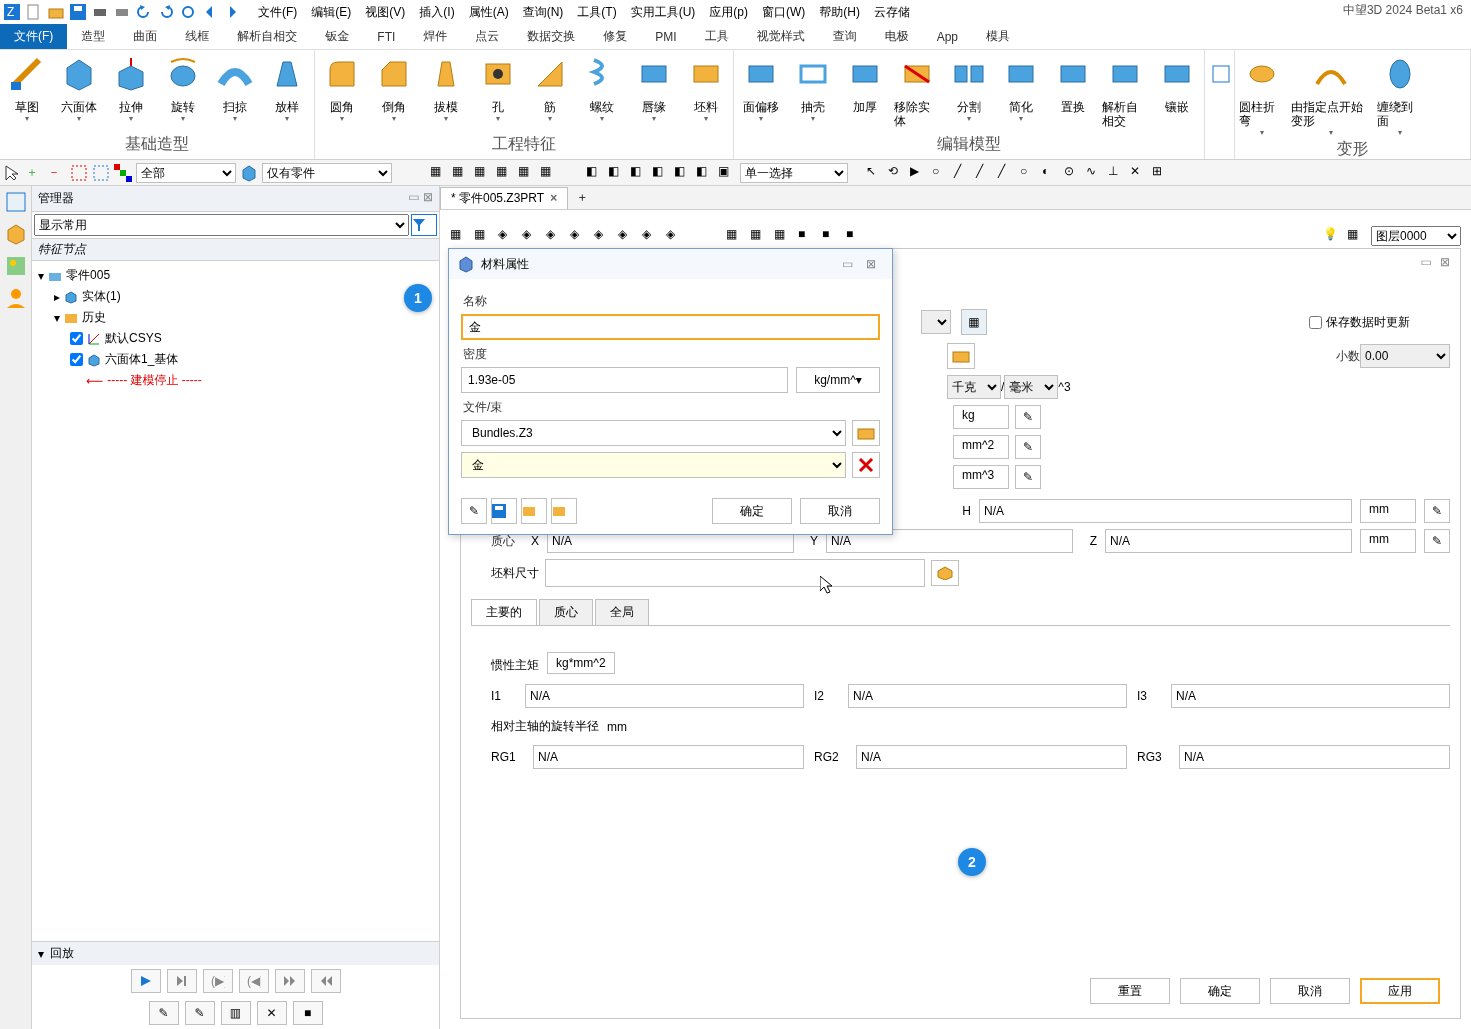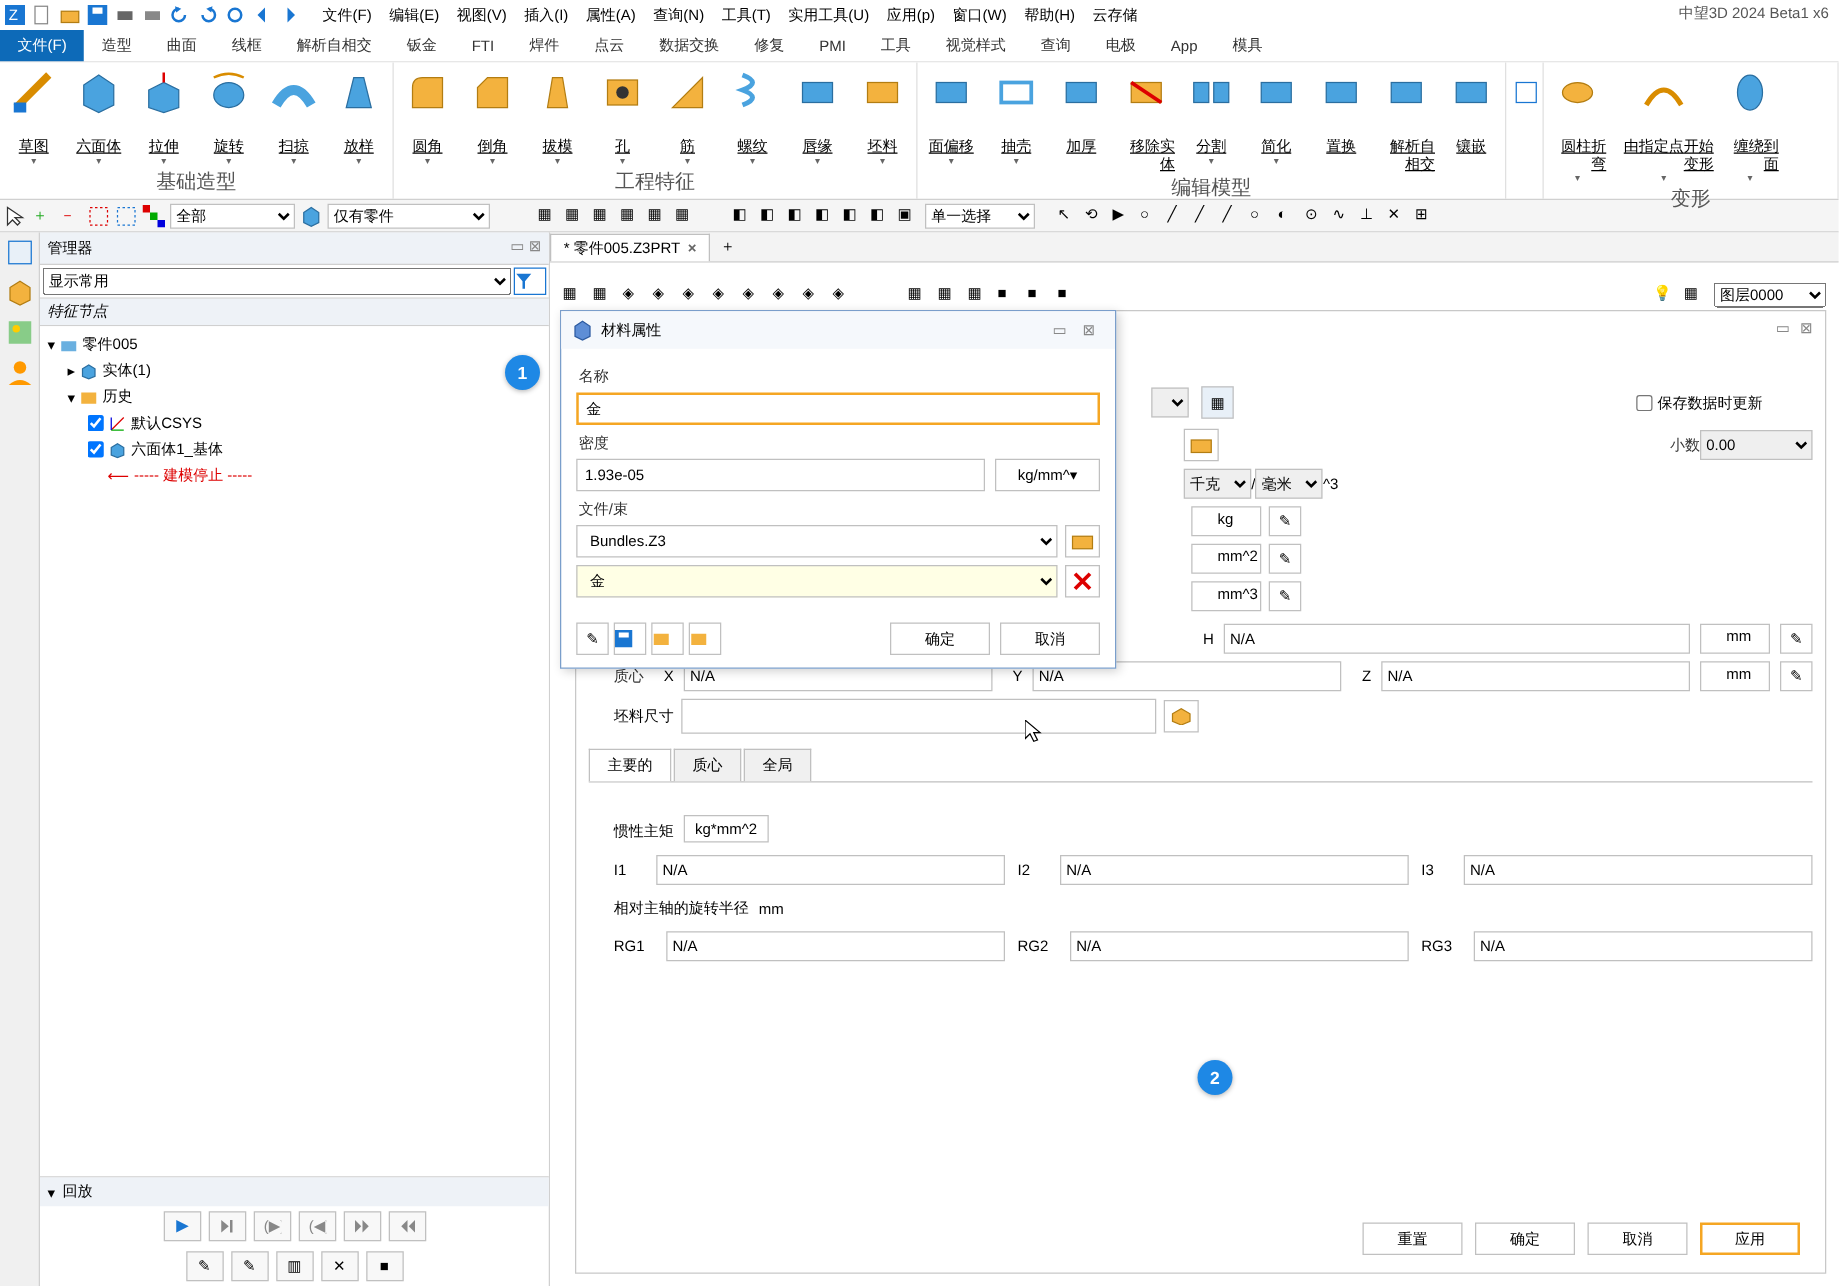--- a/index.html
+++ b/index.html
@@ -17,21 +17,21 @@
 .ribbon-tabs { display: flex; align-items: center; height: 26px; background: #fff; border-bottom: 1px solid #e0e0e0; }
 .ribbon-tabs .tab { padding: 4px 14px; cursor: pointer; color: #333; }
 .ribbon-tabs .tab.active { background: #0d6ab8; color: #fff; }
 
 
 .ribbon { display: flex; height: 110px; background: #fff; border-bottom: 1px solid #d0d0d0; }
 .ribbon-group { display: flex; flex-direction: column; border-right: 1px solid #e0e0e0; padding: 2px 4px 0 4px; }
 .ribbon-group-body { display: flex; flex: 1; gap: 6px; align-items: flex-start; }
 .ribbon-btn { display: flex; flex-direction: column; align-items: center; width: 46px; cursor: pointer; padding-top: 4px; }
 .ribbon-btn-icon { width: 36px; height: 36px; display: flex; align-items: center; justify-content: center; }
-.ribbon-btn-label { text-align: right; font-size: 12px; margin-top: 18px; line-height: 14px; text-decoration: underline; }
+.ribbon-btn-label { text-align: left; font-size: 12px; margin-top: 8px; line-height: 14px; }
 .ribbon-btn-dd { font-size: 8px; color: #666; }
 .ribbon-group-label { text-align: center; font-size: 16px; color: #555; padding: 2px 0 4px 0; }
 .ribbon-btn.wide { width: 80px; }
 
 
 .filter-bar { display: flex; align-items: center; height: 26px; background: #f5f5f5; border-bottom: 1px solid #d0d0d0; padding: 0 4px; gap: 4px; }
 .filter-bar select, .filter-bar input { height: 20px; border: 1px solid #c0c0c0; background: #fff; }
 .tool-icon { width: 18px; height: 18px; display: inline-block; }
 
 
@@ -85,21 +85,21 @@
 
 
 .right-panel { position: absolute; left: 460px; top: 248px; right: 10px; bottom: 10px; background: #fff; border: 1px solid #c8c8c8; padding: 10px; }
 .right-panel .top-row { display: flex; gap: 10px; align-items: center; margin-bottom: 8px; }
 .right-panel .calc-btn { width: 26px; height: 26px; border: 1px solid #c0c0c0; background: #e8f0f8; }
 .right-panel .save-check { display: flex; align-items: center; gap: 4px; margin-left: auto; margin-right: 40px; }
 .right-panel .units-row { display: flex; gap: 0; align-items: center; margin-bottom: 6px; }
 .right-panel select { height: 24px; border: 1px solid #c0c0c0; }
 .right-panel .label-text { color: #333; }
 .right-panel .unit-line { display: flex; gap: 6px; align-items: center; margin: 6px 0; }
-.right-panel .unit-box { width: 56px; height: 24px; border: 1px solid #c0c0c0; padding: 2px 20px; }
+.right-panel .unit-box { width: 56px; height: 24px; border: 1px solid #c0c0c0; padding: 2px 8px; }
 .pencil { width: 26px; height: 24px; border: 1px solid #c0c0c0; background: #fff; display: flex; align-items: center; justify-content: center; }
 .coord-row { display: flex; gap: 8px; align-items: center; margin: 6px 0; }
 .coord-row input { height: 24px; border: 1px solid #c0c0c0; padding: 0 4px; flex: 1; min-width: 40px; }
 .coord-label { width: 16px; text-align: right; }
 .stock-row { display: flex; gap: 6px; align-items: center; margin: 6px 0; }
 .stock-row input { flex: 1; height: 28px; border: 1px solid #c0c0c0; }
 .inner-tabs { display: flex; border-bottom: 1px solid #c0c0c0; margin-top: 12px; }
 .inner-tab { padding: 4px 14px; border: 1px solid #c0c0c0; border-bottom: none; background: #fff; margin-right: 2px; cursor: pointer; }
 .inner-tab.inactive { background: #f0f0f0; }
 .inertia { margin-top: 26px; display: flex; align-items: flex-end; gap: 8px; }
@@ -541,21 +541,21 @@
   <span class="tool-icon">▦</span>
   <span class="tool-icon">▦</span>
   <div style="flex:0 0 20px"></div>
   <span class="tool-icon">◧</span>
   <span class="tool-icon">◧</span>
   <span class="tool-icon">◧</span>
   <span class="tool-icon">◧</span>
   <span class="tool-icon">◧</span>
   <span class="tool-icon">◧</span>
   <span class="tool-icon">▣</span>
-  <select style="width:88px"><option>单一选择</option></select>
+  <select style="width:108px"><option>单一选择</option></select>
   <div style="flex:0 0 10px"></div>
   <span class="tool-icon">↖</span>
   <span class="tool-icon">⟲</span>
   <span class="tool-icon">▶</span>
   <span class="tool-icon">○</span>
   <span class="tool-icon">╱</span>
   <span class="tool-icon">╱</span>
   <span class="tool-icon">╱</span>
   <span class="tool-icon">○</span>
   <span class="tool-icon">◐</span>

